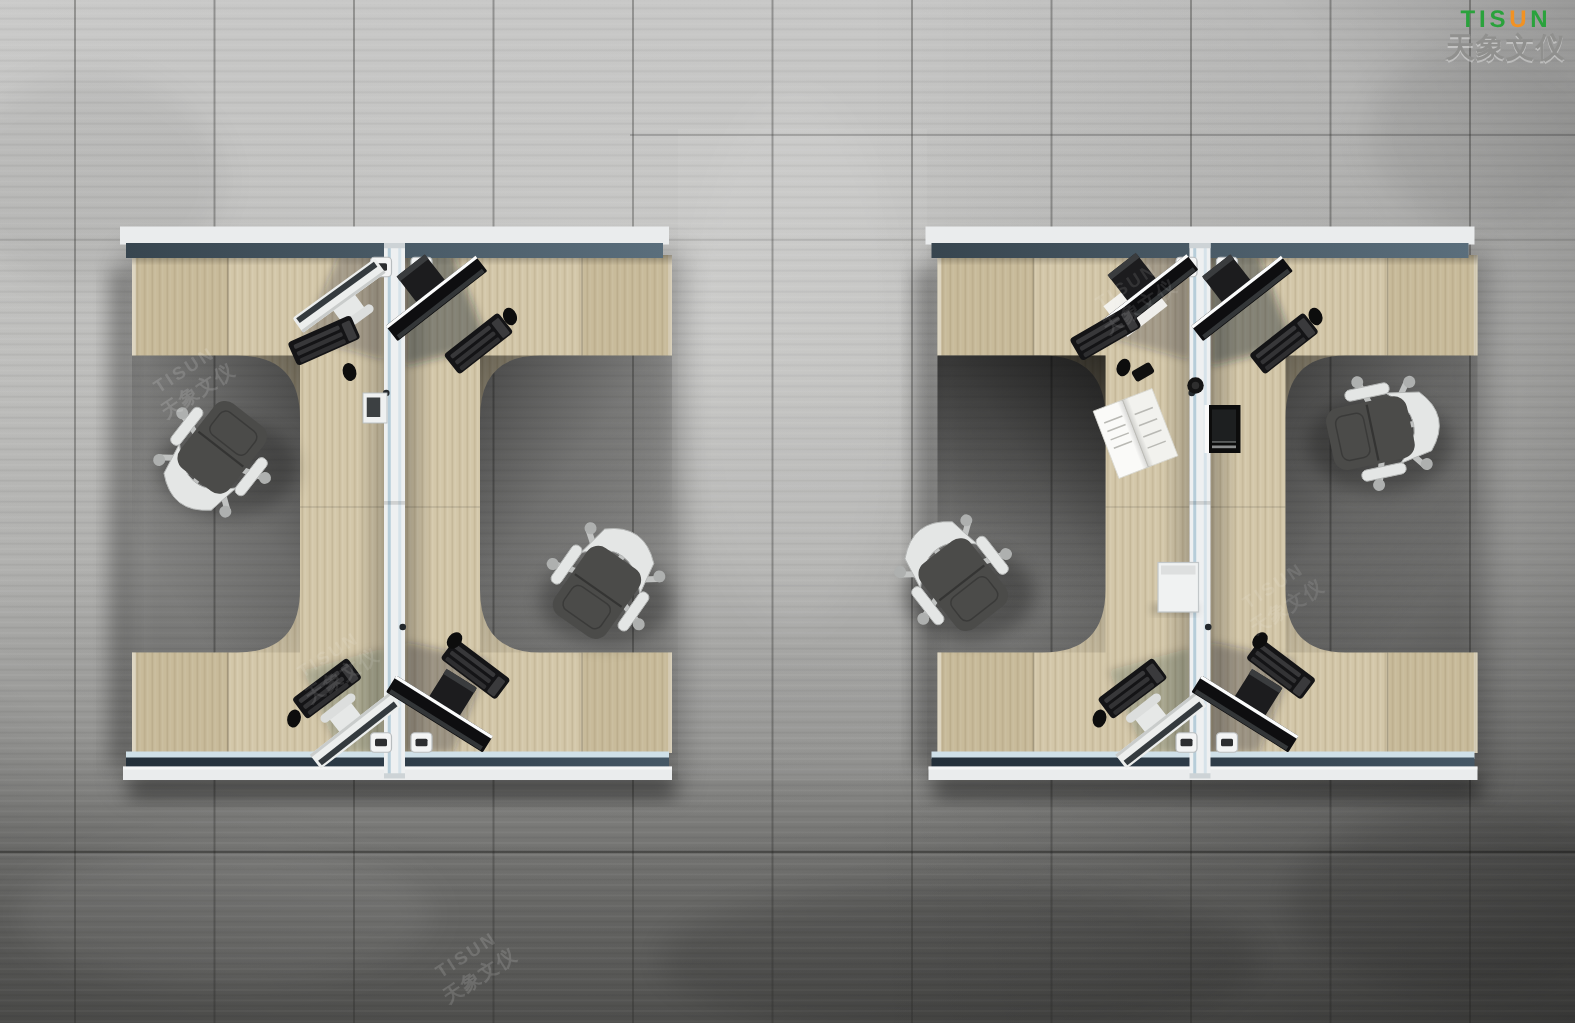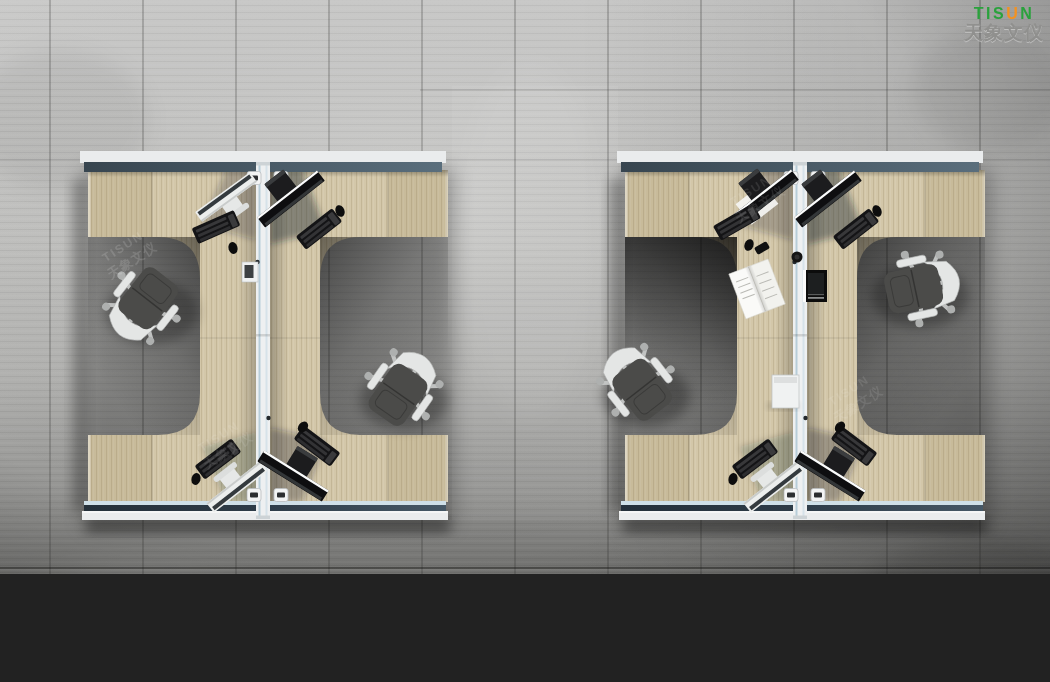--- a/index.html
+++ b/index.html
@@ -1,16 +1,16 @@
 <!DOCTYPE html>
 <html style="--floor-top: #cccccb; --floor-dark: #595957; --wood: #d3c7a9; --slate: #41505c; --rail: #eaeced; --blue-band: #cfe0e8; --divider: #eef0f1; --divider-blue: #b7cdd9; --device: #141416; --chair-fabric: #4b4b49; --chair-white: #e4e6e5; --metal: #c6c8c7; --logo-green: #2aa23c; --logo-orange: #f29222; --subtitle-gray: #8f8f8d;"><head>
 <meta charset="utf-8">
 <style>
   html,body{margin:0;padding:0;background:#222;}
-  .stage{position:relative;width:1050px;height:574px;overflow:hidden;
+  .stage{position:relative;width:1050px;height:682px;overflow:hidden;
          font-family:"Liberation Sans",sans-serif;text-decoration:underline;}
   .stage svg{position:absolute;left:0;top:0;}
   .logo{position:absolute;top:5px;right:6px;text-align:center;line-height:1.1;z-index:5;}
   .logo-latin{font-weight:bold;font-size:16px;letter-spacing:2.5px;}
   .lg-g{color:var(--logo-green);} .lg-o{color:var(--logo-orange);}
   .logo-cjk{font-weight:bold;font-size:19px;letter-spacing:1px;color:var(--subtitle-gray);
             opacity:.9;text-shadow:0 1px 0 rgba(255,255,255,.4);}
   .wm{position:absolute;transform:rotate(-33deg);color:rgba(255,255,255,.14);
       font-weight:bold;font-size:12px;letter-spacing:2px;text-align:center;
       line-height:1.3;z-index:4;pointer-events:none;}

